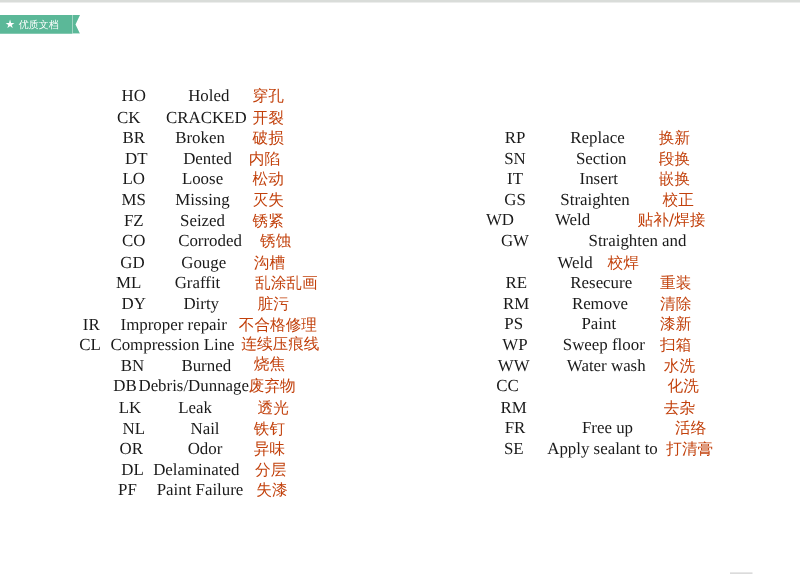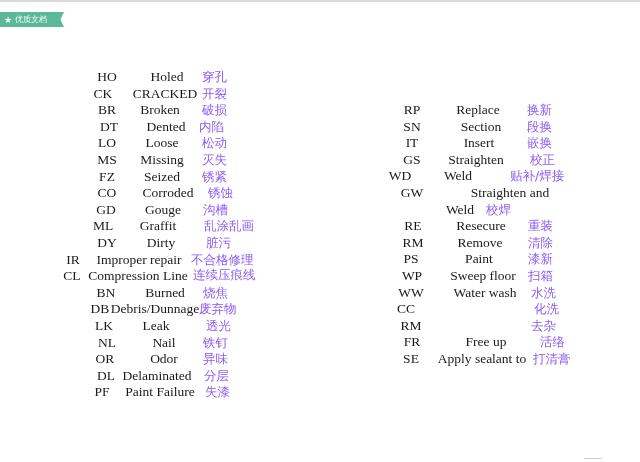--- a/index.html
+++ b/index.html
@@ -19,21 +19,21 @@
   .tag .star { font-size: 9px; margin-right: 3px; }
   .tag-notch {
     position: absolute; left: 58px; top: 12px; width: 6px; height: 15px;
     background: #5bb898;
     clip-path: polygon(0 0, 100% 0, 40% 50%, 100% 100%, 0 100%);
   }
   .row { position: absolute; height: 17px; font-size: 13.5px; line-height: 17px; white-space: nowrap; }
   .row span { position: absolute; top: 0; }
   .code { transform: translateX(-50%); }
   .en { transform: translateX(-50%); }
-  .zh { font-family: "DejaVu Sans", sans-serif; font-size: 12.5px; color: #8b5cf6; }
+  .zh { font-family: "DejaVu Sans", sans-serif; font-size: 12.5px; color: #c2410c; }
   .mark { position: absolute; left: 584px; top: 458px; width: 18px; height: 1px; background: #cfcfcf; }
 </style>
 </head>
 <body>
 
 <div class="top-line"></div>
 
 <div class="tag">
   <span class="star">★</span>
   <span>优质文档</span>
@@ -102,21 +102,21 @@
       <span class="zh" style="left: 191px;">不合格修理</span>
     </div>
     <div class="row" style="top: 267.2px; left: 0px; width: 640px;">
       <span class="code" style="left: 72px;">CL</span>
       <span class="en" style="left: 138px;">Compression Line</span>
       <span class="zh" style="left: 193px; font-family: Liberation Serif, serif;">连续压痕线</span>
     </div>
     <div class="row" style="top: 283.8px; left: 0px; width: 640px;">
       <span class="code" style="left: 106px;">BN</span>
       <span class="en" style="left: 165px;">Burned</span>
-      <span class="zh" style="left: 203px;">烧焦</span>
+      <span class="zh" style="left: 203px; font-family: Liberation Mono, monospace;">烧焦</span>
     </div>
     <div class="row" style="top: 300.4px; left: 0px; width: 640px;">
       <span class="code" style="left: 100px;">DB</span>
       <span class="en" style="left: 155px;">Debris/Dunnage</span>
       <span class="zh" style="left: 199px;">废弃物</span>
     </div>
     <div class="row" style="top: 317px; left: 0px; width: 640px;">
       <span class="code" style="left: 104px;">LK</span>
       <span class="en" style="left: 156px;">Leak</span>
       <span class="zh" style="left: 206px;">透光</span>

